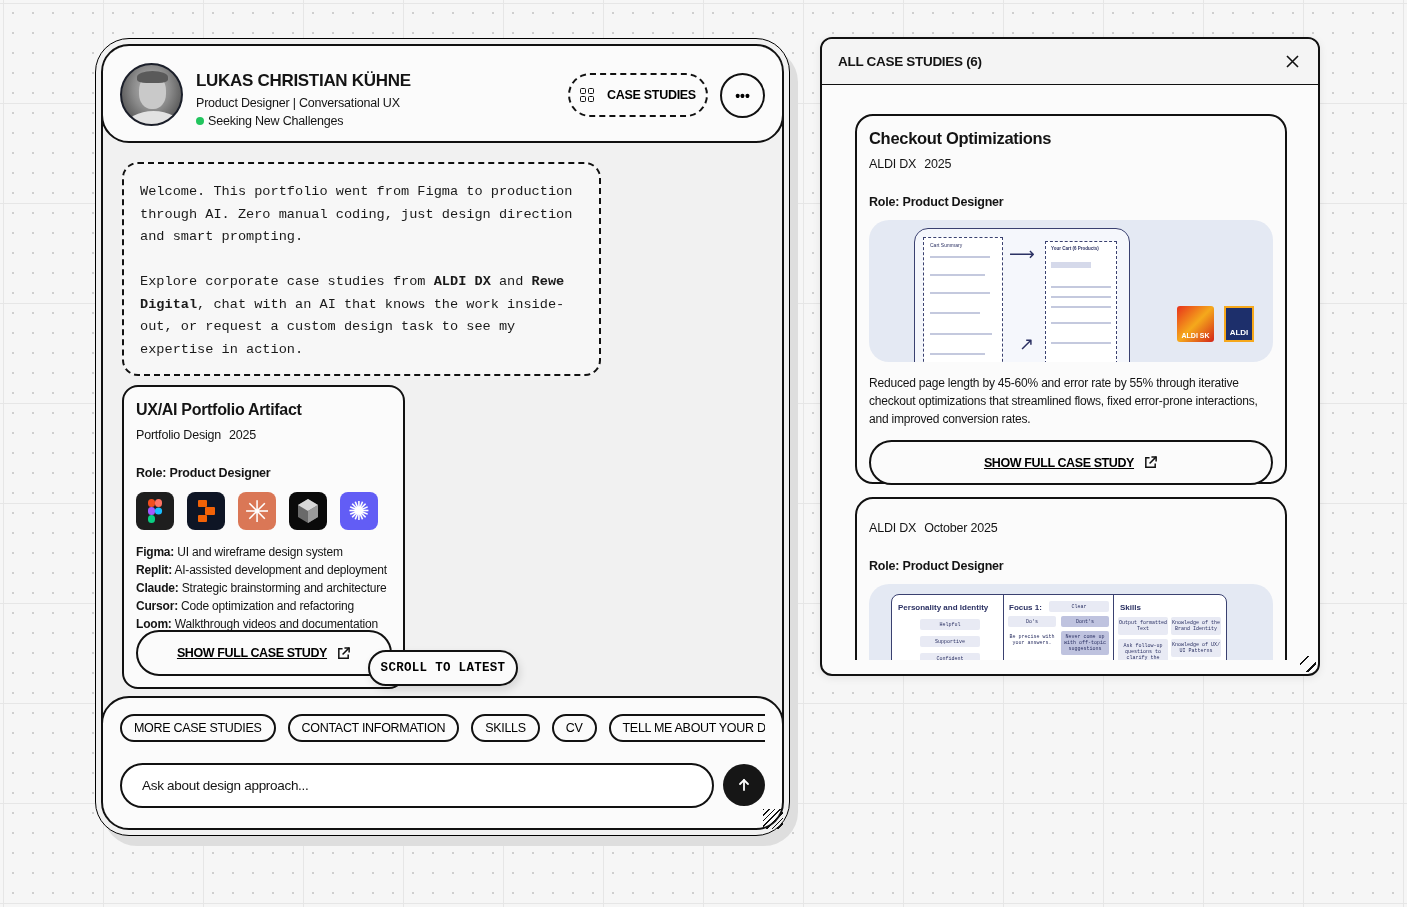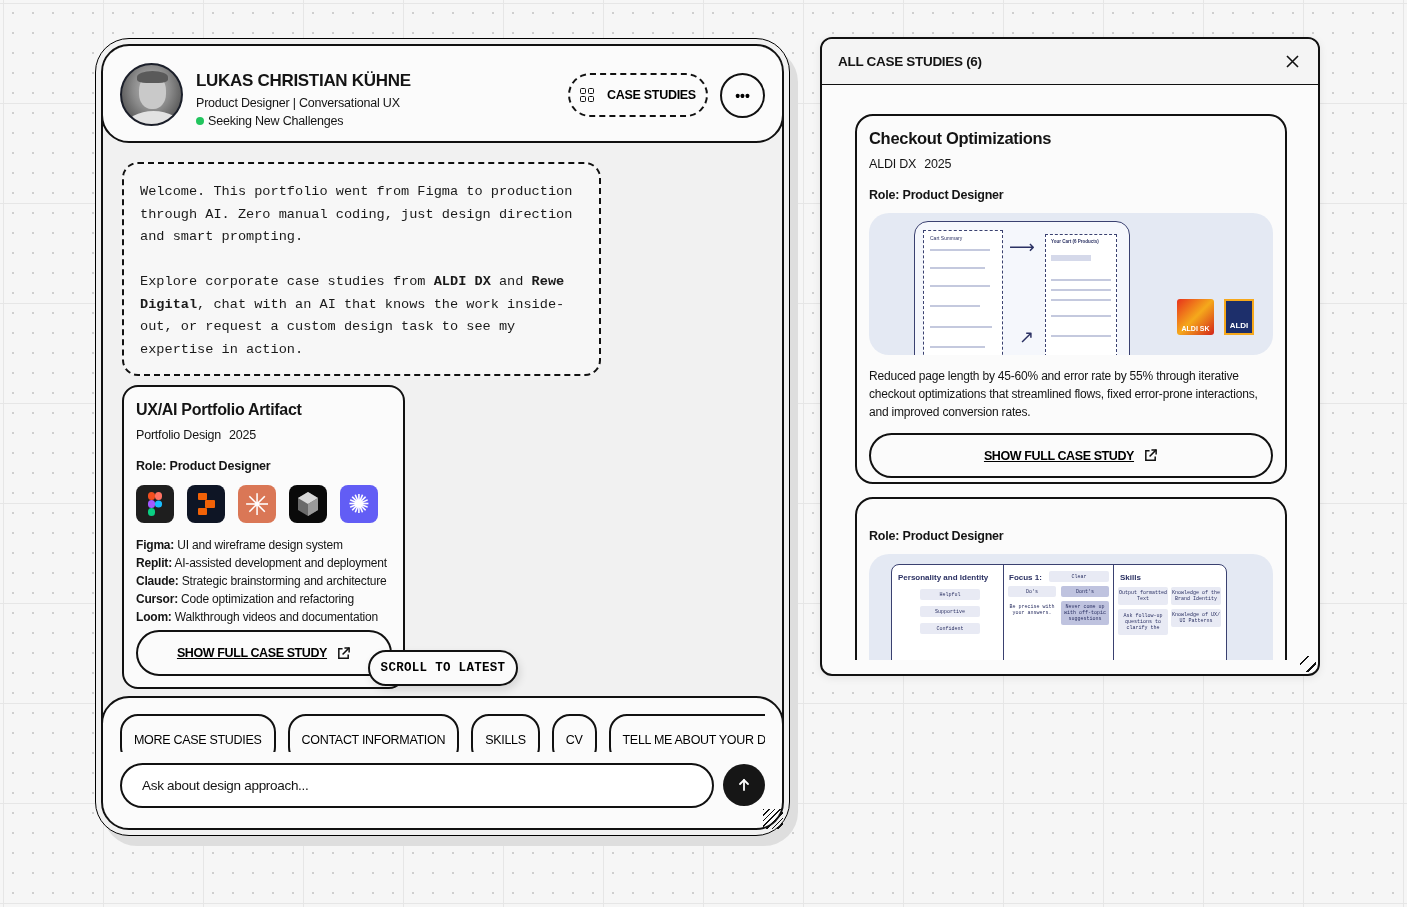--- a/index.html
+++ b/index.html
@@ -70,21 +70,21 @@
   }
   .welcome b { font-weight: 700; }
 
   .artifact-card {
     position: absolute; left: 19px; top: 339px; width: 283px; height: 304px;
     border: 2px solid #111; border-radius: 16px; background: #fbfbfb; padding: 14px 12px;
   }
   .card-title { font-weight: 700; font-size: 16px; letter-spacing: -0.3px; }
   .card-meta { font-size: 12.5px; margin-top: 9px; letter-spacing: -0.2px; }
   .card-meta span + span { margin-left: 8px; }
-  .card-role { font-weight: 700; font-size: 12.5px; margin-top: 17px; letter-spacing: -0.2px; }
+  .card-role { font-weight: 700; font-size: 12.5px; margin-top: 24px; letter-spacing: -0.2px; }
   .tool-icons { display: flex; gap: 13px; margin-top: 12px; }
   .tool { width: 38px; height: 38px; border-radius: 8px; position: relative; overflow: hidden; }
   .tool-figma { background: #1e1e1e; }
   .tool-replit { background: #0e1525; }
   .tool-claude { background: #da7756; color: #fff; display:flex; align-items:center; justify-content:center; font-size: 30px; }
   .tool-cursor { background: #0a0a0a; }
   .tool-loom { background: #625df5; color:#fff; display:flex; align-items:center; justify-content:center; font-size: 26px; }
   .tool-list { margin-top: 13px; font-size: 12px; line-height: 18px; letter-spacing: -0.2px; }
   .tool-list b { font-weight: 700; }
   .pill-btn {
@@ -102,21 +102,21 @@
     display: flex; align-items: center; justify-content: center; letter-spacing: 0.3px;
     box-shadow: 2px 4px 8px rgba(0,0,0,0.12);
   }
 
   .composer {
     position: absolute; left: -2px; right: -2px; bottom: -2px; height: 134px;
     border: 2px solid #111; border-radius: 28px; background: #fbfbfb;
   }
   .chips { position: absolute; left: 17px; top: 16px; width: 645px; height: 38px; display: flex; gap: 12px; overflow: hidden; }
   .chip {
-    flex: 0 0 auto; height: 51px; border: 2px solid #111; border-radius: 18px;
+    flex: 0 0 auto; height: 28px; border: 2px solid #111; border-radius: 18px;
     padding: 0 12px; display: flex; align-items: center; font-size: 12.5px; letter-spacing: -0.3px;
     background: #fbfbfb; white-space: nowrap;
   }
   .chat-input {
     position: absolute; left: 17px; top: 65px; width: 594px; height: 45px;
     border: 2px solid #111; border-radius: 23px; background: #fff;
     padding: 0 20px; font-size: 13.5px; font-family: "Liberation Sans", sans-serif; letter-spacing: -0.3px; color:#141414;
   }
   .chat-input::placeholder { color: #141414; }
   .send-btn {
@@ -328,20 +328,23 @@
         <span>SHOW FULL CASE STUDY</span>
         <svg class="ext-icon" viewBox="0 0 16 16" fill="none" stroke="#111" stroke-width="1.6">
           <path d="M7 3H3v10h10V9"></path>
             <path d="M9 2h5v5"></path>
             <path d="M14 2L7 9"></path>
         </svg>
       </button>
     </div>
 
     <div class="cs-card" style="top:411px; height:220px;">
+      <div class="card-meta">
+        <span>ALDI DX</span><span>October 2025</span>
+      </div>
       <div class="card-role">Role: Product Designer</div>
       <div class="cs-image">
         <div class="conv-frame">
           <div class="conv-col" style="left:0; width:112px;"></div>
           <div class="conv-col" style="left:112px; width:110px;"></div>
           <div class="conv-h" style="left:6px; top:8px;">Personality and Identity</div>
           <div class="conv-box" style="left:28px; top:24px; width:60px; height:11px;">Helpful</div>
           <div class="conv-box" style="left:28px; top:41px; width:60px; height:11px;">Supportive</div>
           <div class="conv-box" style="left:28px; top:58px; width:60px; height:11px;">Confident</div>
           <div class="conv-h" style="left:117px; top:8px;">Focus 1:</div>

